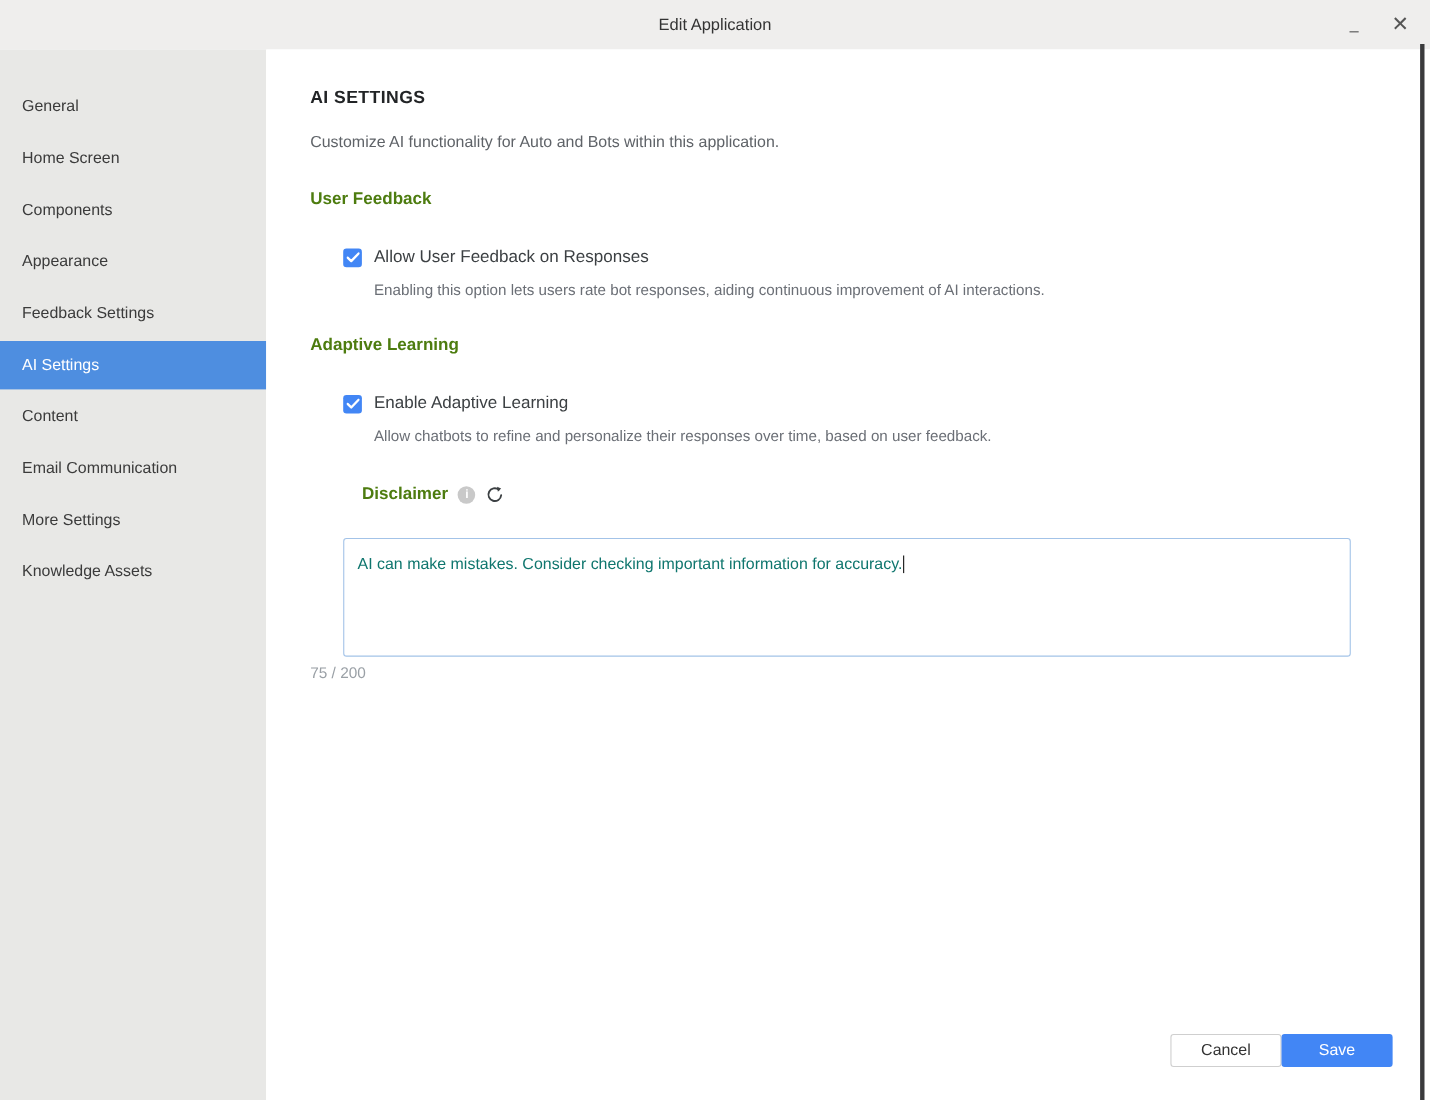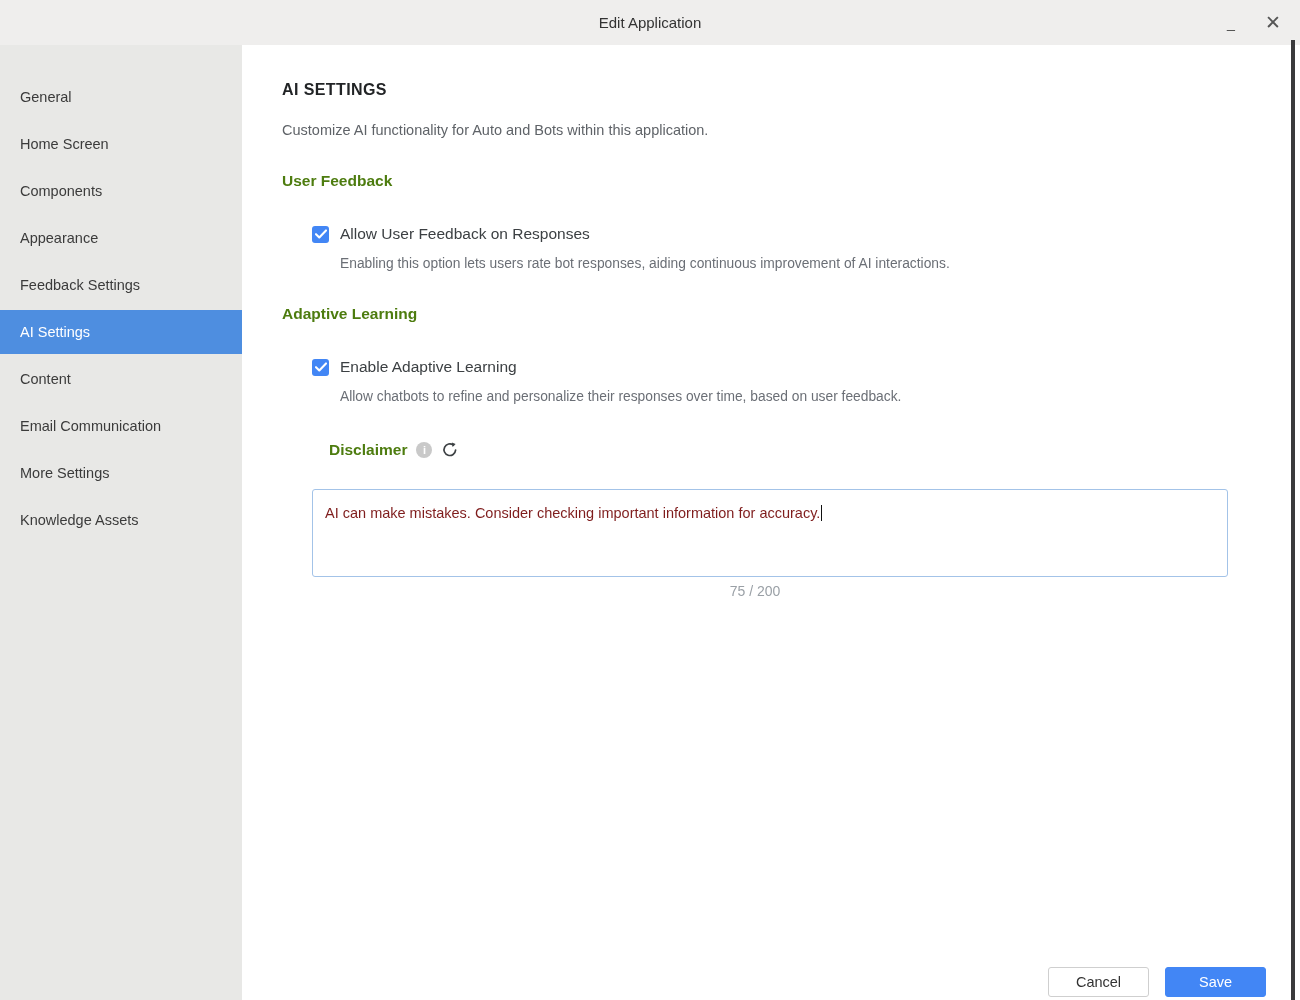--- a/index.html
+++ b/index.html
@@ -76,39 +76,39 @@
     width: 16px; height: 16px; border-radius: 50%;
     background: #c9c9c9; color: #ffffff;
     font-size: 11px; font-weight: bold; font-style: normal;
     display: inline-flex; align-items: center; justify-content: center;
     cursor: pointer;
   }
   .reset-icon { width: 18px; height: 18px; cursor: pointer; display: inline-flex; }
 
   .textarea-box {
     margin: 30px 0 0 30px;
-    width: 916px; height: 88px;
+    width: 916px; height: 108px;
     border: 1px solid #a3c3e8; border-radius: 3px;
     background: #ffffff;
-    padding: 14px 12px; font-size: 14.5px; color: #7f1d1d;
+    padding: 14px 12px; font-size: 14.5px; color: #0f766e;
     cursor: text; line-height: 1.3;
   }
   .caret {
     display: inline-block; width: 1px; height: 16px;
     background: #111; vertical-align: text-bottom; margin-left: 1px;
   }
   .char-count {
     width: 946px; margin-top: 6px;
-    text-align: center; font-size: 14px; color: #9aa0a6;
+    text-align: left; font-size: 14px; color: #9aa0a6;
   }
 
   
   .footer {
-    position: absolute; right: 34px; bottom: 3px;
-    display: flex; gap: 16px;
+    position: absolute; right: 34px; bottom: 30px;
+    display: flex; gap: 0;
   }
   .btn {
     height: 30px; min-width: 101px;
     font-size: 14.5px; border-radius: 3px; cursor: pointer;
     font-family: "Liberation Sans", sans-serif;
   }
   .btn.cancel { background: #ffffff; border: 1px solid #cfcfcf; color: #333; }
   .btn.save { background: #4286f5; border: 1px solid #4286f5; color: #ffffff; }
 
   

